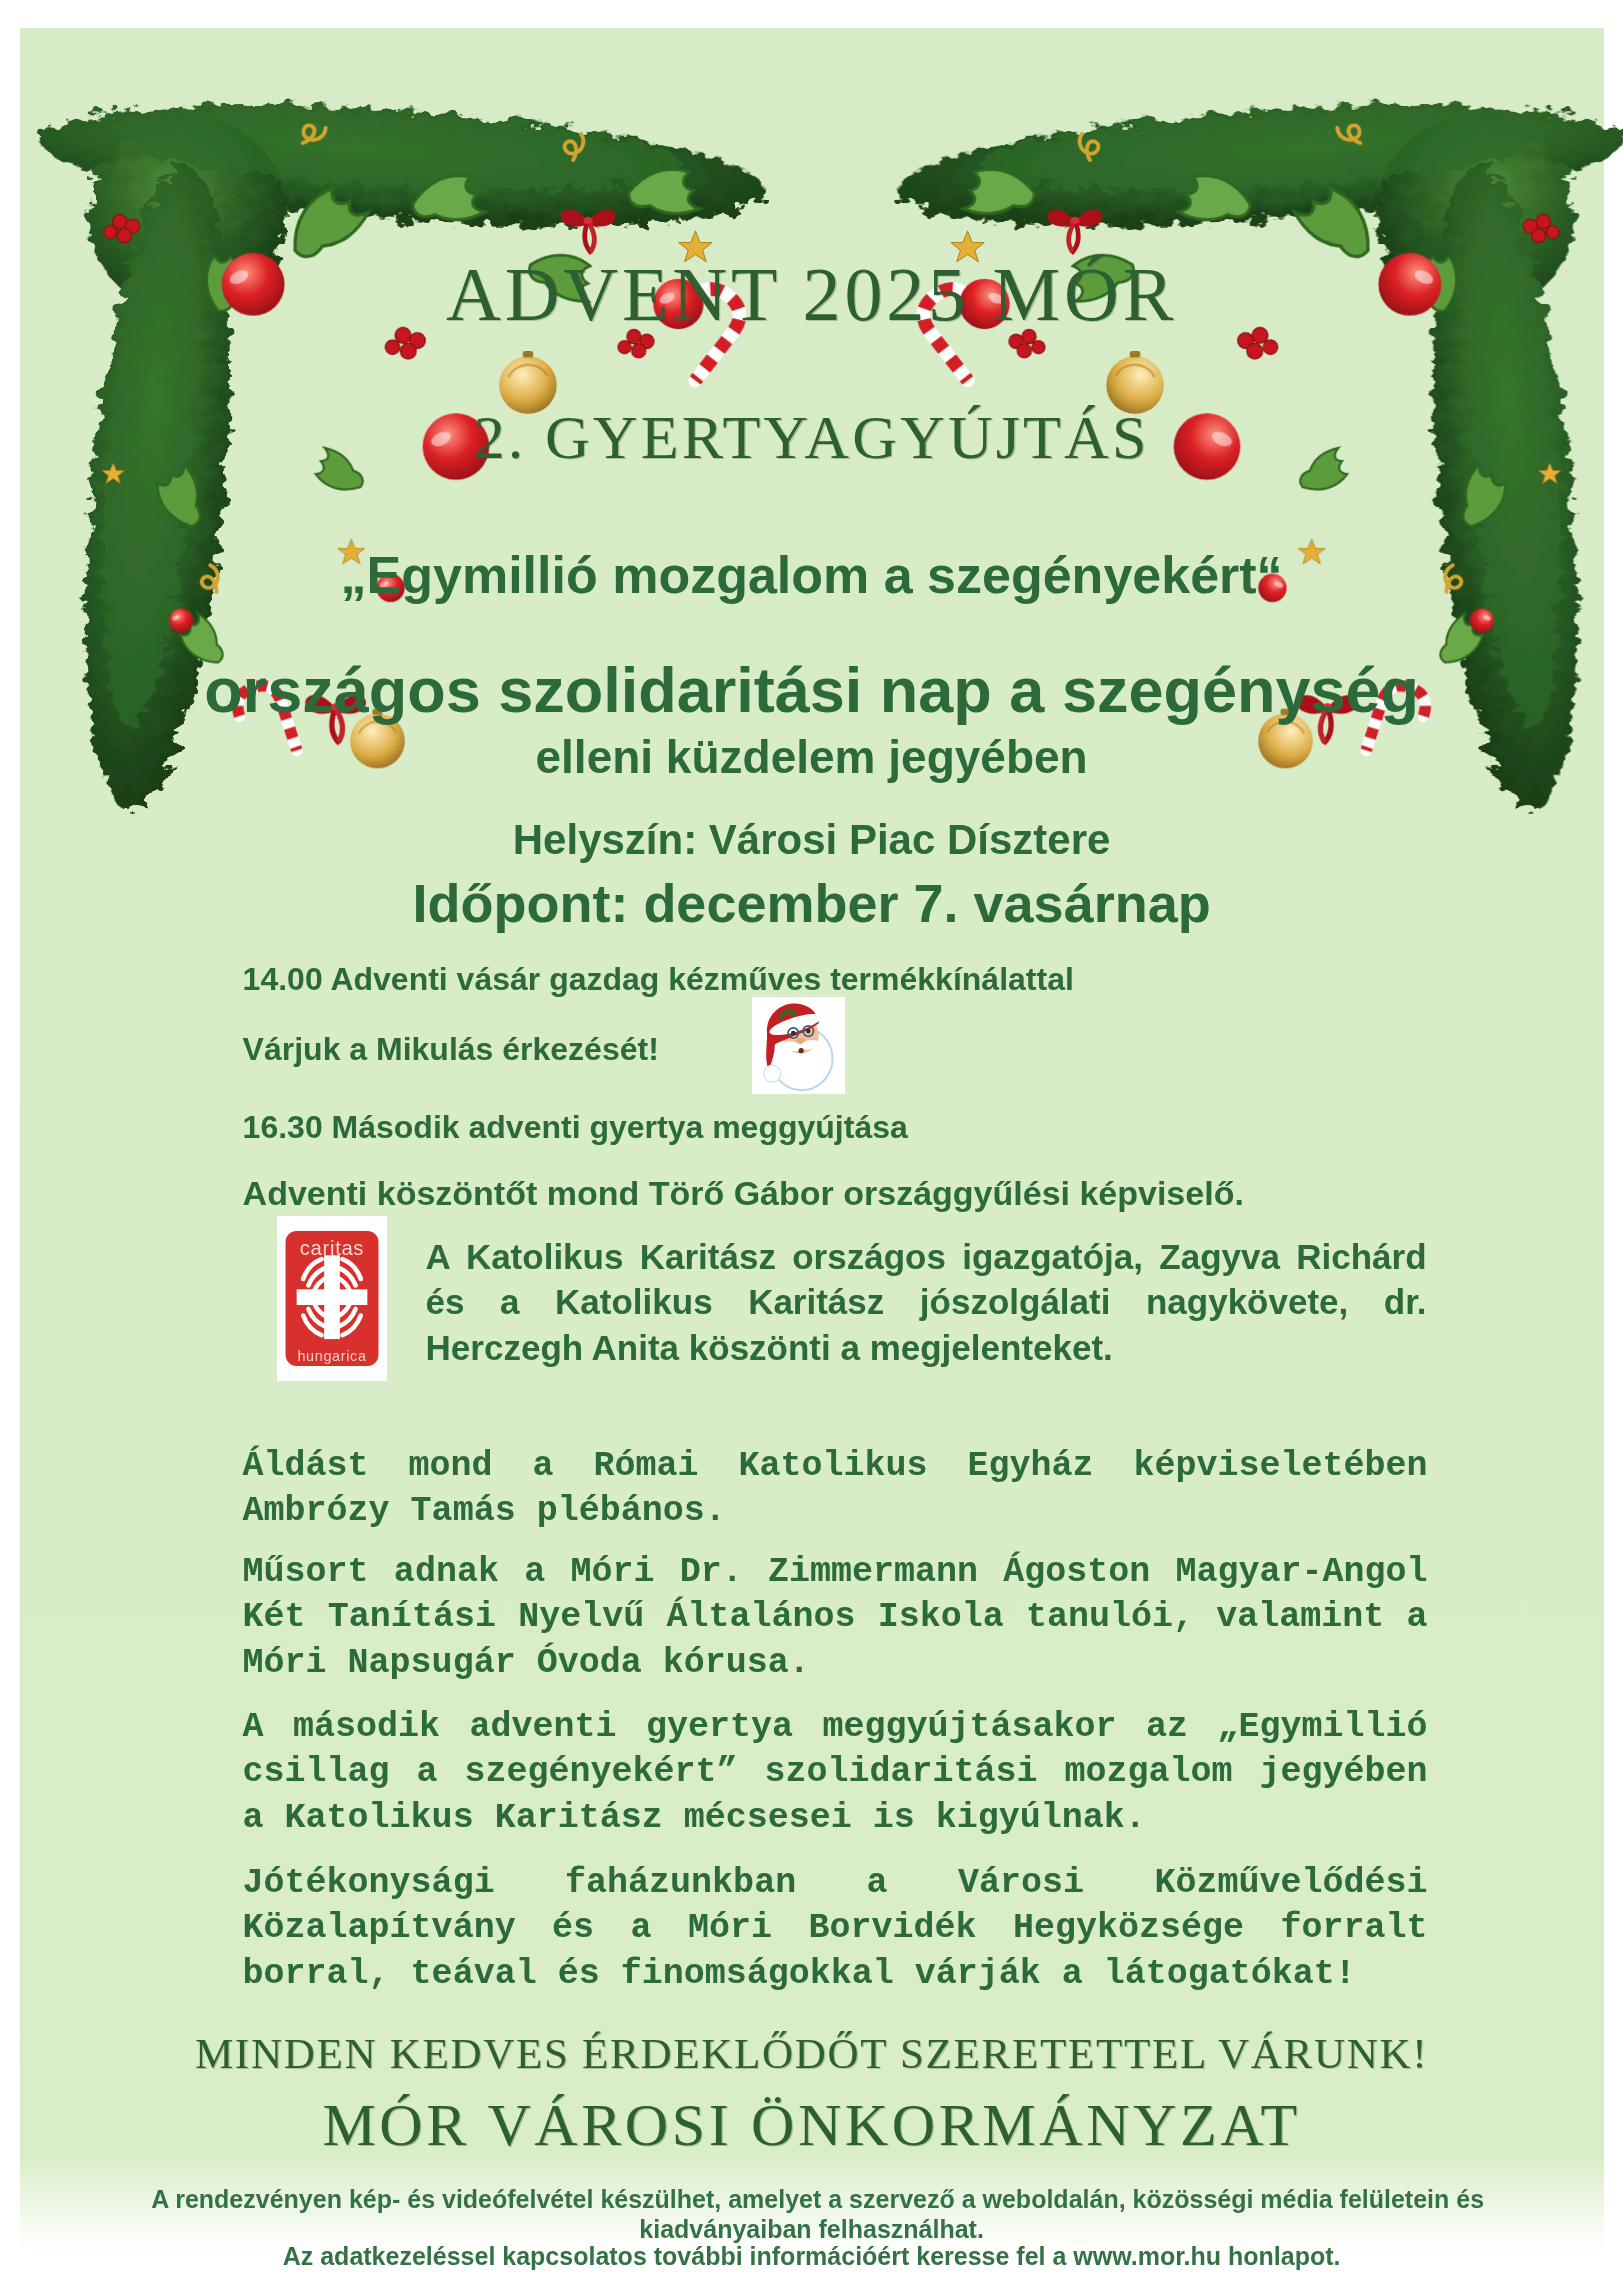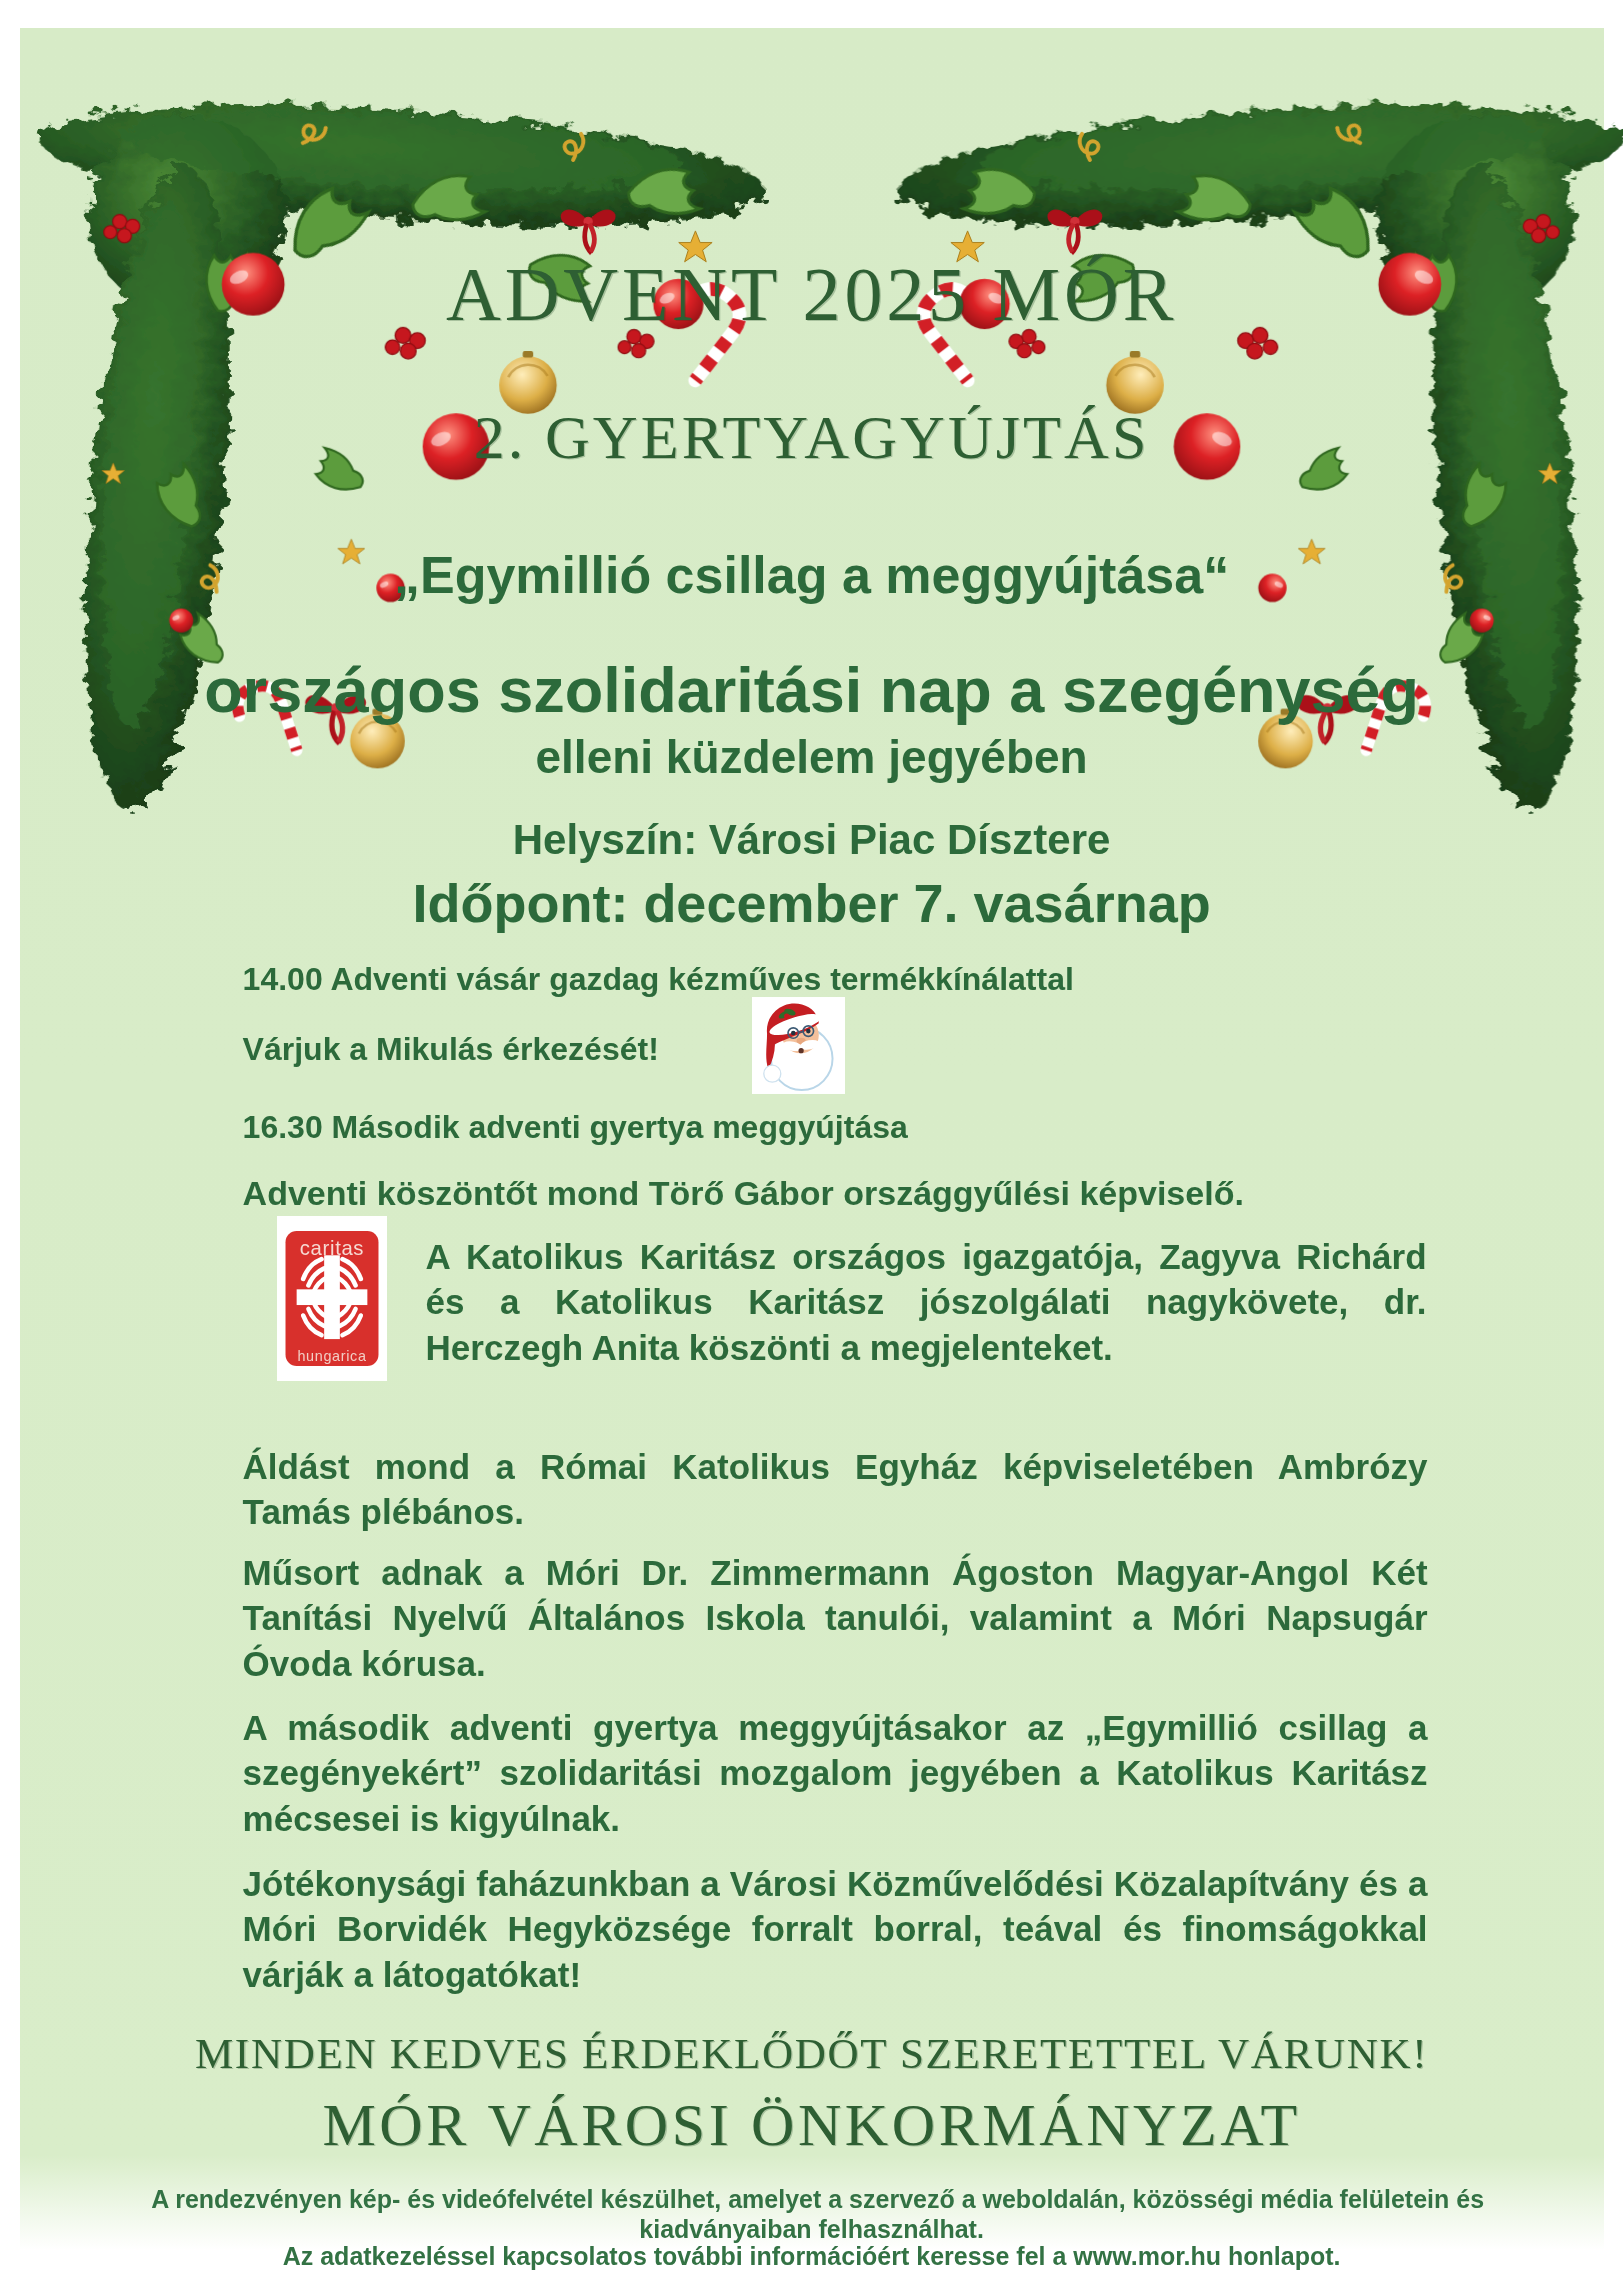--- a/index.html
+++ b/index.html
@@ -27,21 +27,21 @@
   .datetime{top:848px;font-size:54px;line-height:1;}
   .sched{left:223px;width:1185px;font-size:32px;line-height:1.28;}
   .s1{top:931px;}
   .s2{top:1001px;}
   .s3{top:1079px;}
   .s4{top:1144px;font-size:34px;}
   .santa-box{left:732px;top:969px;width:93px;height:97px;}
   .caritas-box{left:257px;top:1188px;width:110px;height:165px;}
   .caritas-par{left:406px;top:1206px;width:1001px;font-size:35px;line-height:1.3;
     text-align:justify;}
-  .par{left:223px;width:1185px;font-size:35px;line-height:1.3;text-align:justify;}
+  .par{left:223px;width:1185px;font-size:35px;line-height:1.3;text-align:justify;font-family:Liberation Mono, monospace;}
   .p1{top:1416px;}
   .p2{top:1522px;}
   .p3{top:1677px;}
   .p4{top:1833px;}
   .closing1{top:2004px;font-size:43px;line-height:1;letter-spacing:.04em;}
   .closing2{top:2067px;font-size:60px;line-height:1;letter-spacing:.06em;}
   .footer-line{left:0;right:0;text-align:center;font-weight:700;color:#337244;font-size:25px;line-height:1;}
   .f1{top:2159px;padding-left:12px;}
   .f2{top:2189px;}
   .f3{top:2216px;}
@@ -141,21 +141,21 @@
         <use href="#star" fill="#e6af35" stroke="#a97c18" transform="translate(142,642)"></use>
       </g>
     </defs>
     <use href="#gl"></use>
     <use href="#gl" transform="translate(2480,0) scale(-1,1)"></use>
   </svg>
 
   <div class="abs ctr deco title">ADVENT 2025 MÓR</div>
   <div class="abs ctr deco subtitle">2. GYERTYAGYÚJTÁS</div>
 
-  <div class="abs ctr body-text quote">„Egymillió csillag a meggyújtása“</div>
+  <div class="abs ctr body-text quote">„Egymillió mozgalom a szegényekért“</div>
   <div class="abs ctr body-text campaign1">országos szolidaritási nap a szegénység</div>
   <div class="abs ctr body-text campaign2">elleni küzdelem jegyében</div>
 
   <div class="abs ctr body-text loc">Helyszín: Városi Piac Dísztere</div>
   <div class="abs ctr body-text datetime">Időpont: december 7. vasárnap</div>
 
   <div class="abs body-text sched s1">14.00 Adventi vásár gazdag kézműves termékkínálattal</div>
   <div class="abs body-text sched s2">Várjuk a Mikulás érkezését!</div>
 
   <svg class="abs santa-box" viewBox="0 0 142 148" aria-hidden="true">

